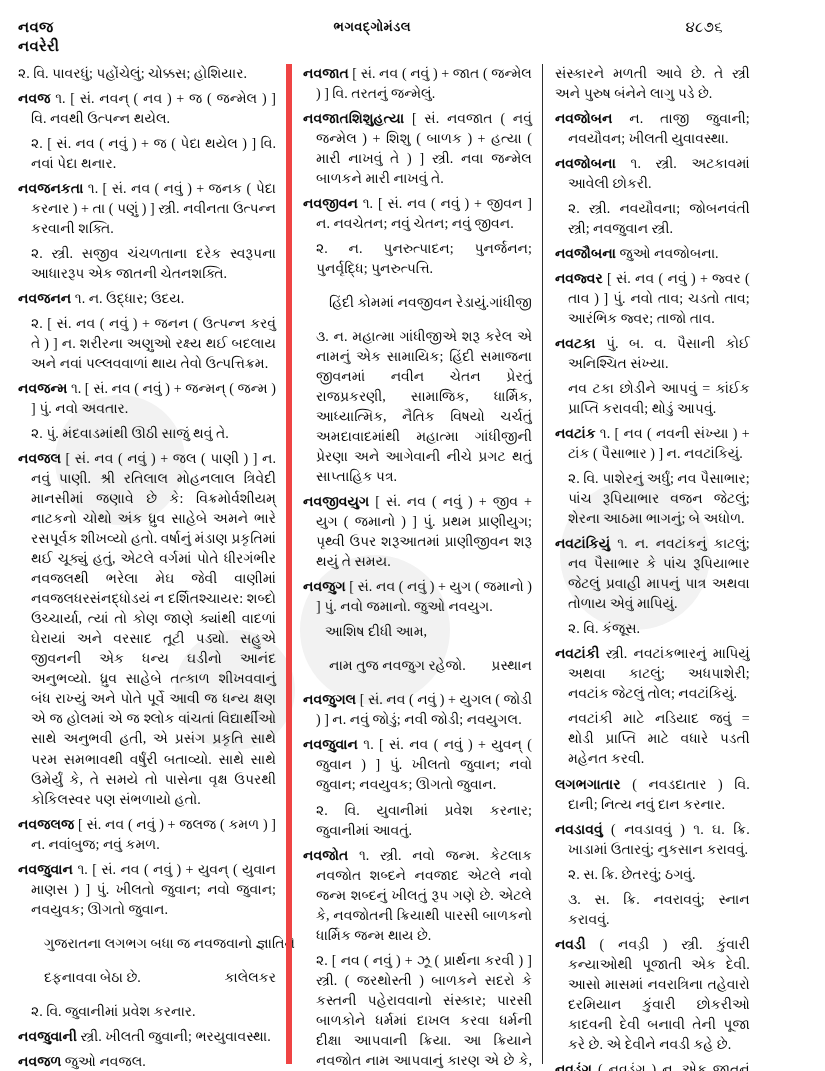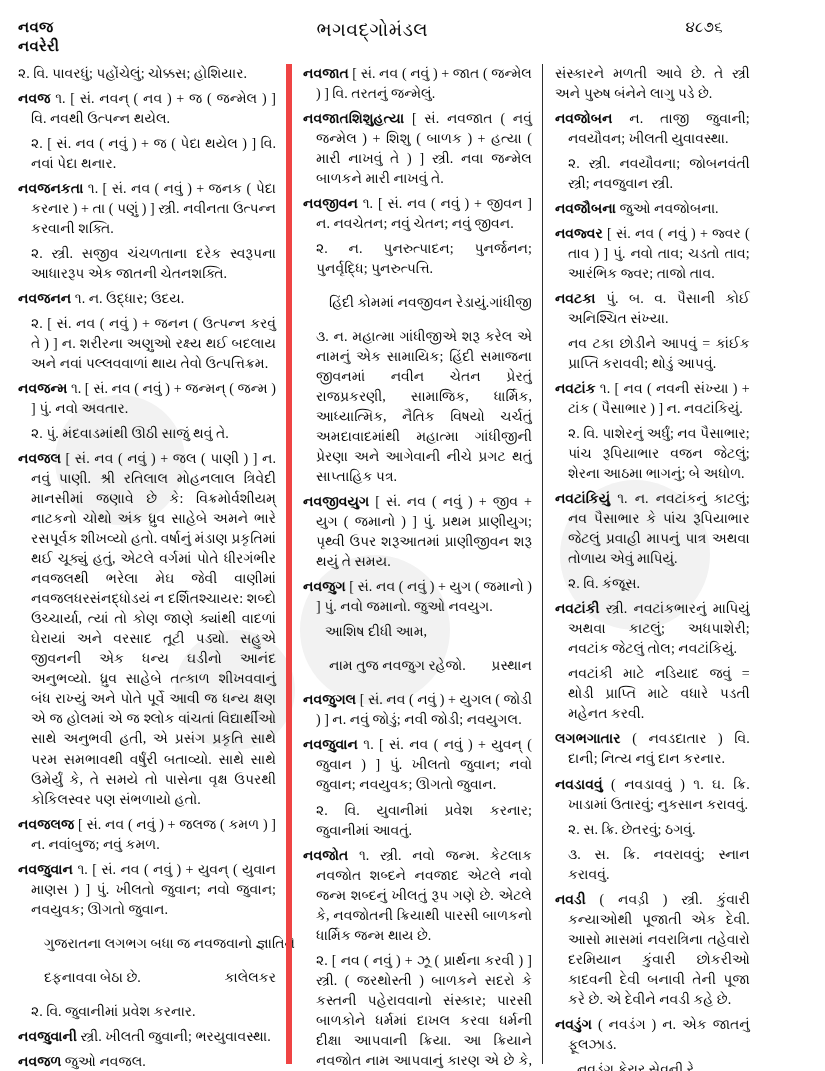--- a/index.html
+++ b/index.html
@@ -18,21 +18,21 @@
   .wm2{left:300px;top:555px;width:150px;height:150px;}
   .wm3{left:560px;top:480px;width:150px;height:150px;}
   .wm4{left:175px;top:630px;width:120px;height:120px;}
 
   .page{position:relative;z-index:2;width:737px;height:1071px;box-sizing:border-box;padding:18px 14px 6px 18px;}
 
   
   .runhead{display:flex;align-items:flex-start;justify-content:space-between;height:46px;}
   .rh-left{font-weight:bold;font-size:15px;line-height:1.25;letter-spacing:.2px;}
   .rh-left div{white-space:nowrap;}
-  .rh-center{font-weight:normal;font-size:19px;padding-top:1px;letter-spacing:.4px;}
+  .rh-center{font-weight:bold;font-size:13px;padding-top:1px;letter-spacing:.4px;}
   .rh-right{font-weight:normal;font-size:15px;padding-top:1px;letter-spacing:.3px;}
 
   
   .cols{display:flex;height:1000px;}
   .col{width:258px;font-size:14px;line-height:1.43;position:relative;}
   .col.c1{padding-right:10px;}
   .col.c2{padding-left:11px;padding-right:10px;border-left:6px solid #ef4444;}
   .col.c3{padding-left:12px;border-left:1px solid #2b2b2b;}
 
   .e{margin:0 0 5px 0;text-indent:-13px;padding-left:13px;text-align:justify;}
@@ -108,20 +108,21 @@
         </p>
         <p class="e"><span class="hw">નવજુગલ</span><span> [ સં. નવ ( નવું ) + યુગલ ( જોડી ) ] ન. નવું જોડું; નવી જોડી; નવયુગલ.</span></p>
         <p class="e"><span class="hw">નવજુવાન</span><span> ૧. [ સં. નવ ( નવું ) + યુવન્ ( જુવાન ) ] પું. ખીલતો જુવાન; નવો જુવાન; નવયુવક; ઊગતો જુવાન.</span></p>
         <p class="e sub">૨. વિ. યુવાનીમાં પ્રવેશ કરનાર; જુવાનીમાં આવતું.</p>
         <p class="e"><span class="hw">નવજોત</span><span> ૧. સ્ત્રી. નવો જન્મ. કેટલાક નવજોત શબ્દને નવજાદ એટલે નવો જન્મ શબ્દનું ખીલતું રૂપ ગણે છે. એટલે કે, નવજોતની ક્રિયાથી પારસી બાળકનો ધાર્મિક જન્મ થાય છે.</span></p>
         <p class="e sub">૨. [ નવ ( નવું ) + ઝૂ ( પ્રાર્થના કરવી ) ] સ્ત્રી. ( જરથોસ્તી ) બાળકને સદરો કે કસ્તની પહેરાવવાનો સંસ્કાર; પારસી બાળકોને ધર્મમાં દાખલ કરવા ધર્મની દીક્ષા આપવાની ક્રિયા. આ ક્રિયાને નવજોત નામ આપવાનું કારણ એ છે કે, આ ક્રિયા થયા પછી તે બાળક બંદગી કરવાને તથા ધર્મના રીતરિવાજ પાળવાને જવાબદાર થતો કહેવાય છે. પારસી બાળકોને આ દીક્ષા ૭ થી ૯ વર્ષની ઉમર દરમિયાન અપાય છે. આ ક્રિયા દ્વિજોના ઉપનયન</p>
       </div>
     <div class="col c3">
         <p class="e cont">સંસ્કારને મળતી આવે છે. તે સ્ત્રી અને પુરુષ બંનેને લાગુ પડે છે.</p>
         <p class="e"><span class="hw">નવજોબન</span><span> ન. તાજી જુવાની; નવયૌવન; ખીલતી યુવાવસ્થા.</span></p>
+        <p class="e"><span class="hw">નવજોબના</span><span> ૧. સ્ત્રી. અટકાવમાં આવેલી છોકરી.</span></p>
         <p class="e sub">૨. સ્ત્રી. નવયૌવના; જોબનવંતી સ્ત્રી; નવજુવાન સ્ત્રી.</p>
         <p class="e"><span class="hw">નવજૌબના</span><span> જુઓ નવજોબના.</span></p>
         <p class="e"><span class="hw">નવજ્વર</span><span> [ સં. નવ ( નવું ) + જ્વર ( તાવ ) ] પું. નવો તાવ; ચડતો તાવ; આરંભિક જ્વર; તાજો તાવ.</span></p>
         <p class="e"><span class="hw">નવટકા</span><span> પું. બ. વ. પૈસાની કોઈ અનિશ્ચિત સંખ્યા.</span></p>
         <p class="e sub">નવ ટકા છોડીને આપવું = કાંઈક પ્રાપ્તિ કરાવવી; થોડું આપવું.</p>
         <p class="e"><span class="hw">નવટાંક</span><span> ૧. [ નવ ( નવની સંખ્યા ) + ટાંક ( પૈસાભાર ) ] ન. નવટાંકિયું.</span></p>
         <p class="e sub">૨. વિ. પાશેરનું અર્ધું; નવ પૈસાભાર; પાંચ રૂપિયાભાર વજન જેટલું; શેરના આઠમા ભાગનું; બે અધોળ.</p>
         <p class="e"><span class="hw">નવટાંકિયું</span><span> ૧. ન. નવટાંકનું કાટલું; નવ પૈસાભાર કે પાંચ રૂપિયાભાર જેટલું પ્રવાહી માપનું પાત્ર અથવા તોળાય એવું માપિયું.</span></p>
         <p class="e sub">૨. વિ. કંજૂસ.</p>
         <p class="e"><span class="hw">નવટાંકી</span><span> સ્ત્રી. નવટાંકભારનું માપિયું અથવા કાટલું; અધપાશેરી; નવટાંક જેટલું તોલ; નવટાંકિયું.</span></p>

